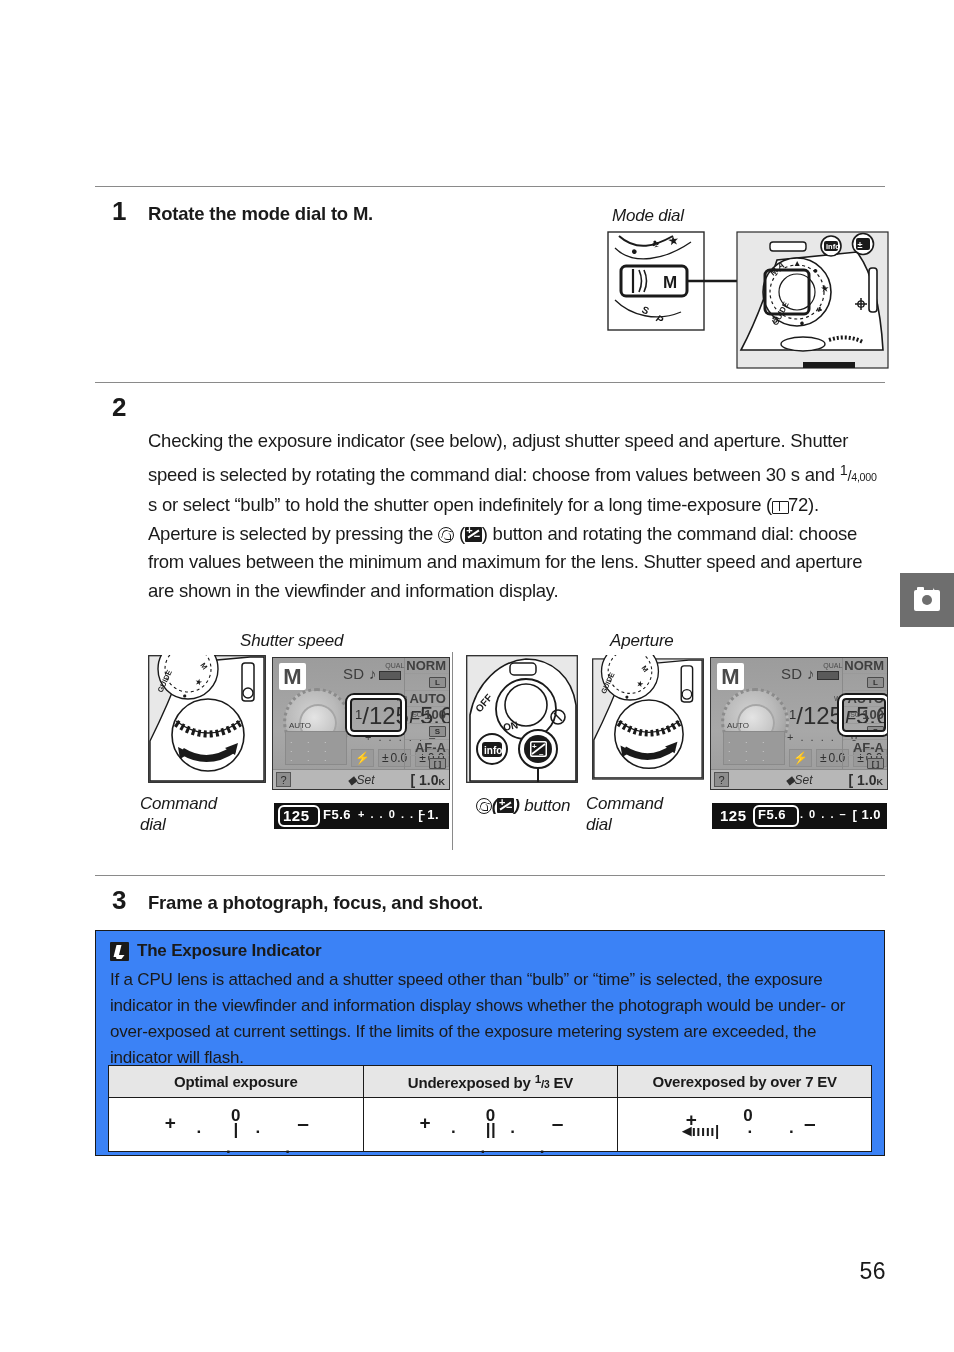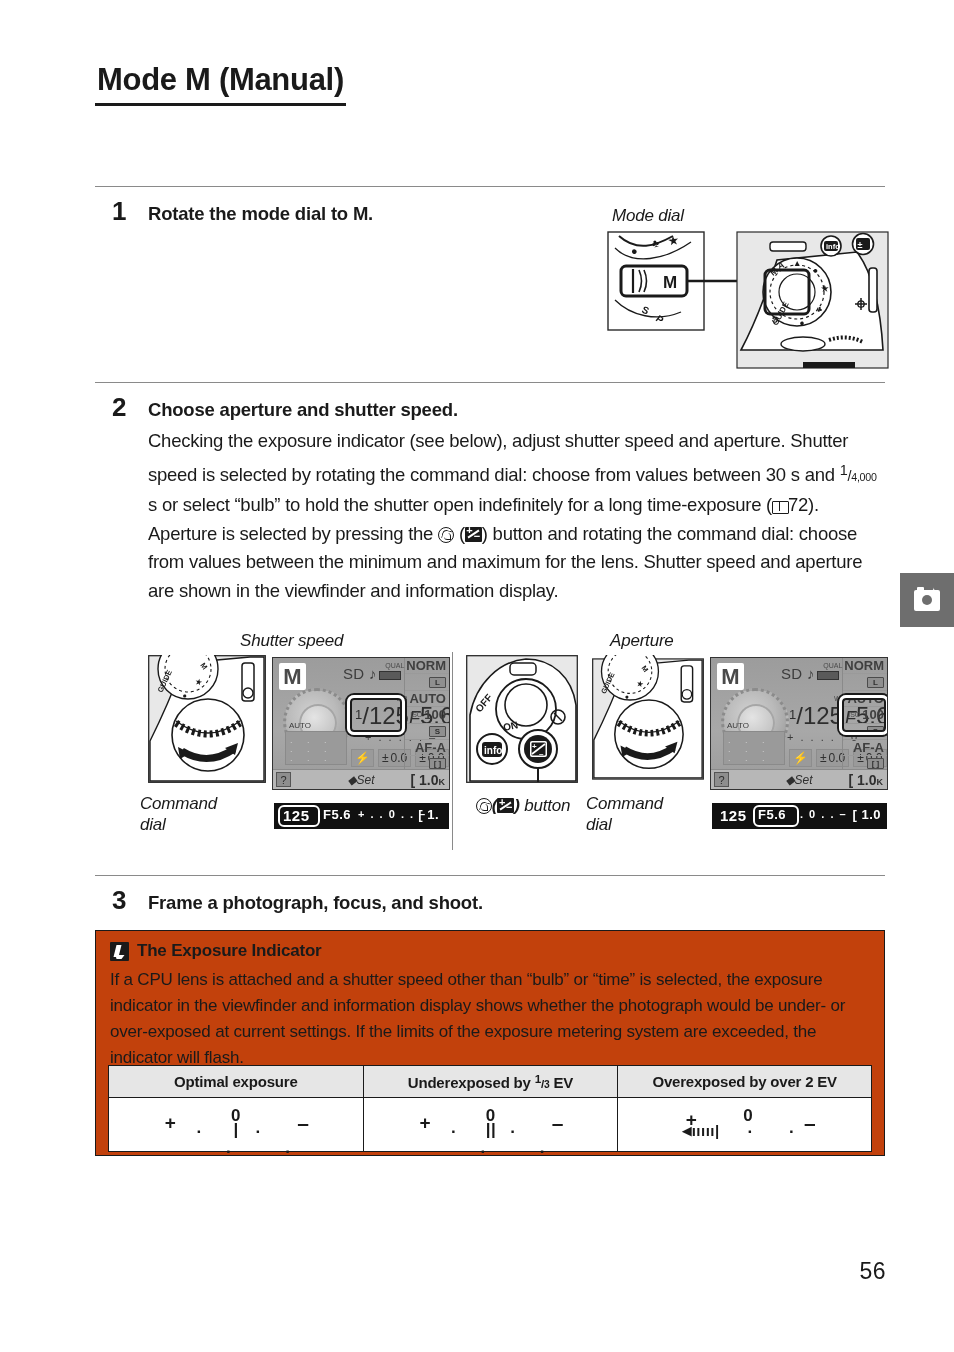--- a/index.html
+++ b/index.html
@@ -209,21 +209,21 @@
     content:""; position:absolute; left:3px; top:-2.5px; width:7px; height:4px; background:#fff;
     border-radius:1px;
   }
   .side-tab .star{
     position:absolute; right:2px; top:-3px; color:#fff; font-size:10px; line-height:10px;
   }
 
   
   .notebox{
     position:absolute; left:95px; top:930px; width:790px; height:226px;
-    border:1.6px solid #1a1a1a; background:#c2410c;
+    border:1.6px solid #1a1a1a; background:#3b82f6;
   }
   .note-head{
     position:absolute; left:14px; top:10px; font-size:17px; font-weight:700; letter-spacing:-0.2px;
     display:flex; align-items:center; gap:8px;
   }
   .pencil-icon{
     display:inline-block; width:19px; height:19px; background:#1a1a1a; position:relative; border-radius:1px;
   }
   .pencil-icon:before{
     content:""; position:absolute; left:5px; top:3px; width:5px; height:12px; background:#fff;
@@ -274,23 +274,20 @@
 
   
   .illus { position:absolute; }
   .illus svg{ display:block; }
 </style>
 </head>
 <body>
 
 <div class="page">
 
-  <div class="title-wrap">
-    <h1 class="page-title">Mode M (Manual)</h1>
-  </div>
 
   <div class="hrule" style="top:186px;"></div>
 
   <div class="step-num" style="left:112px; top:196px;">1</div>
   <div class="step-head" style="left:148px; top:203px;">Rotate the mode dial to M.</div>
 
   <div class="figcap" style="left:612px; top:205px; width:170px; text-align:left;">Mode dial</div>
 
   <div class="illus" id="modedial-fig">
     <svg width="282" height="140" viewBox="0 0 282 140">
@@ -360,21 +357,20 @@
 
       <rect x="262" y="38" width="8" height="44" rx="3" fill="#fff" stroke="#1a1a1a" stroke-width="1.6"></rect>
 
       <rect x="196" y="132" width="52" height="6" fill="#1a1a1a"></rect>
     </svg>
   </div>
 
   <div class="hrule" style="top:382px;"></div>
 
   <div class="step-num" style="left:112px; top:392px;">2</div>
-  <div class="step-head" style="left:148px; top:399px;">Choose aperture and shutter speed.</div>
   <div class="step-body" style="left:148px; top:427px; width:738px;"><span>Checking the exposure indicator (see below), adjust shutter speed and aperture.  Shutter speed is selected by rotating the command dial: choose from values between 30 s and </span><span class="frac"><sup>1</sup>/<span class="sub-sm">4,000</span></span><span> s or select “bulb” to hold the shutter open indefinitely for a long time-exposure (</span><span class="bookglyph"></span><span>72</span><span>).  Aperture is selected by pressing the </span><span class="apglyph"></span> (<span class="evglyph"><i>−</i></span>)<span> button and rotating the command dial: choose from values between the minimum and maximum for the lens.  Shutter speed and aperture are shown in the viewfinder and information display.</span></div>
 
   <div class="figcap" style="left:240px; top:630px; width:190px;">Shutter speed</div>
   <div class="figcap" style="left:610px; top:630px; width:190px;font-style:italic;">Aperture</div>
 
   <div style="position:absolute; left:452px; top:652px; width:1px; height:198px; background:#8a8a8a;"></div>
 
   <div class="illus" style="left:148px; top:655px;">
     <svg width="118" height="128" viewBox="0 0 118 128">
       <rect x="0.7" y="0.7" width="116.6" height="126.6" fill="#e8e8e8" stroke="#2a2a2a" stroke-width="1.3"></rect>
@@ -605,21 +601,21 @@
       <span class="pencil-icon"></span>
       <span>The Exposure Indicator</span>
     </div>
     <div class="note-body">If a CPU lens is attached and a shutter speed other than “bulb” or “time” is selected, the exposure indicator in the viewfinder and information display shows whether the photograph would be under- or over-exposed at current settings.  If the limits of the exposure metering system are exceeded, the indicator will flash.</div>
 
     <table class="etable" style="position:absolute; left:12px; top:134px; width:764px;">
       <thead>
         <tr>
           <th style="width:255px;"><span>Optimal exposure</span></th>
           <th style="width:255px;"><span>Underexposed by </span><span class="frac"><sup>1</sup>/<span style="font-size:0.88em">3</span></span><span> EV</span></th>
-          <th style="width:254px;"><span>Overexposed by over 2 EV</span></th>
+          <th style="width:254px;"><span>Overexposed by over 7 EV</span></th>
         </tr>
       </thead>
       <tbody>
         <tr>
           <td>
             <span class="exp-ind">
               <span class="plus">+</span>
               <span class="zero">0</span>
               <span class="dots">. &nbsp;. &nbsp;&nbsp;&nbsp;. &nbsp;.</span>
               <span class="bars" style="left:50%; transform:translateX(-50%); top:14px;">|</span>

